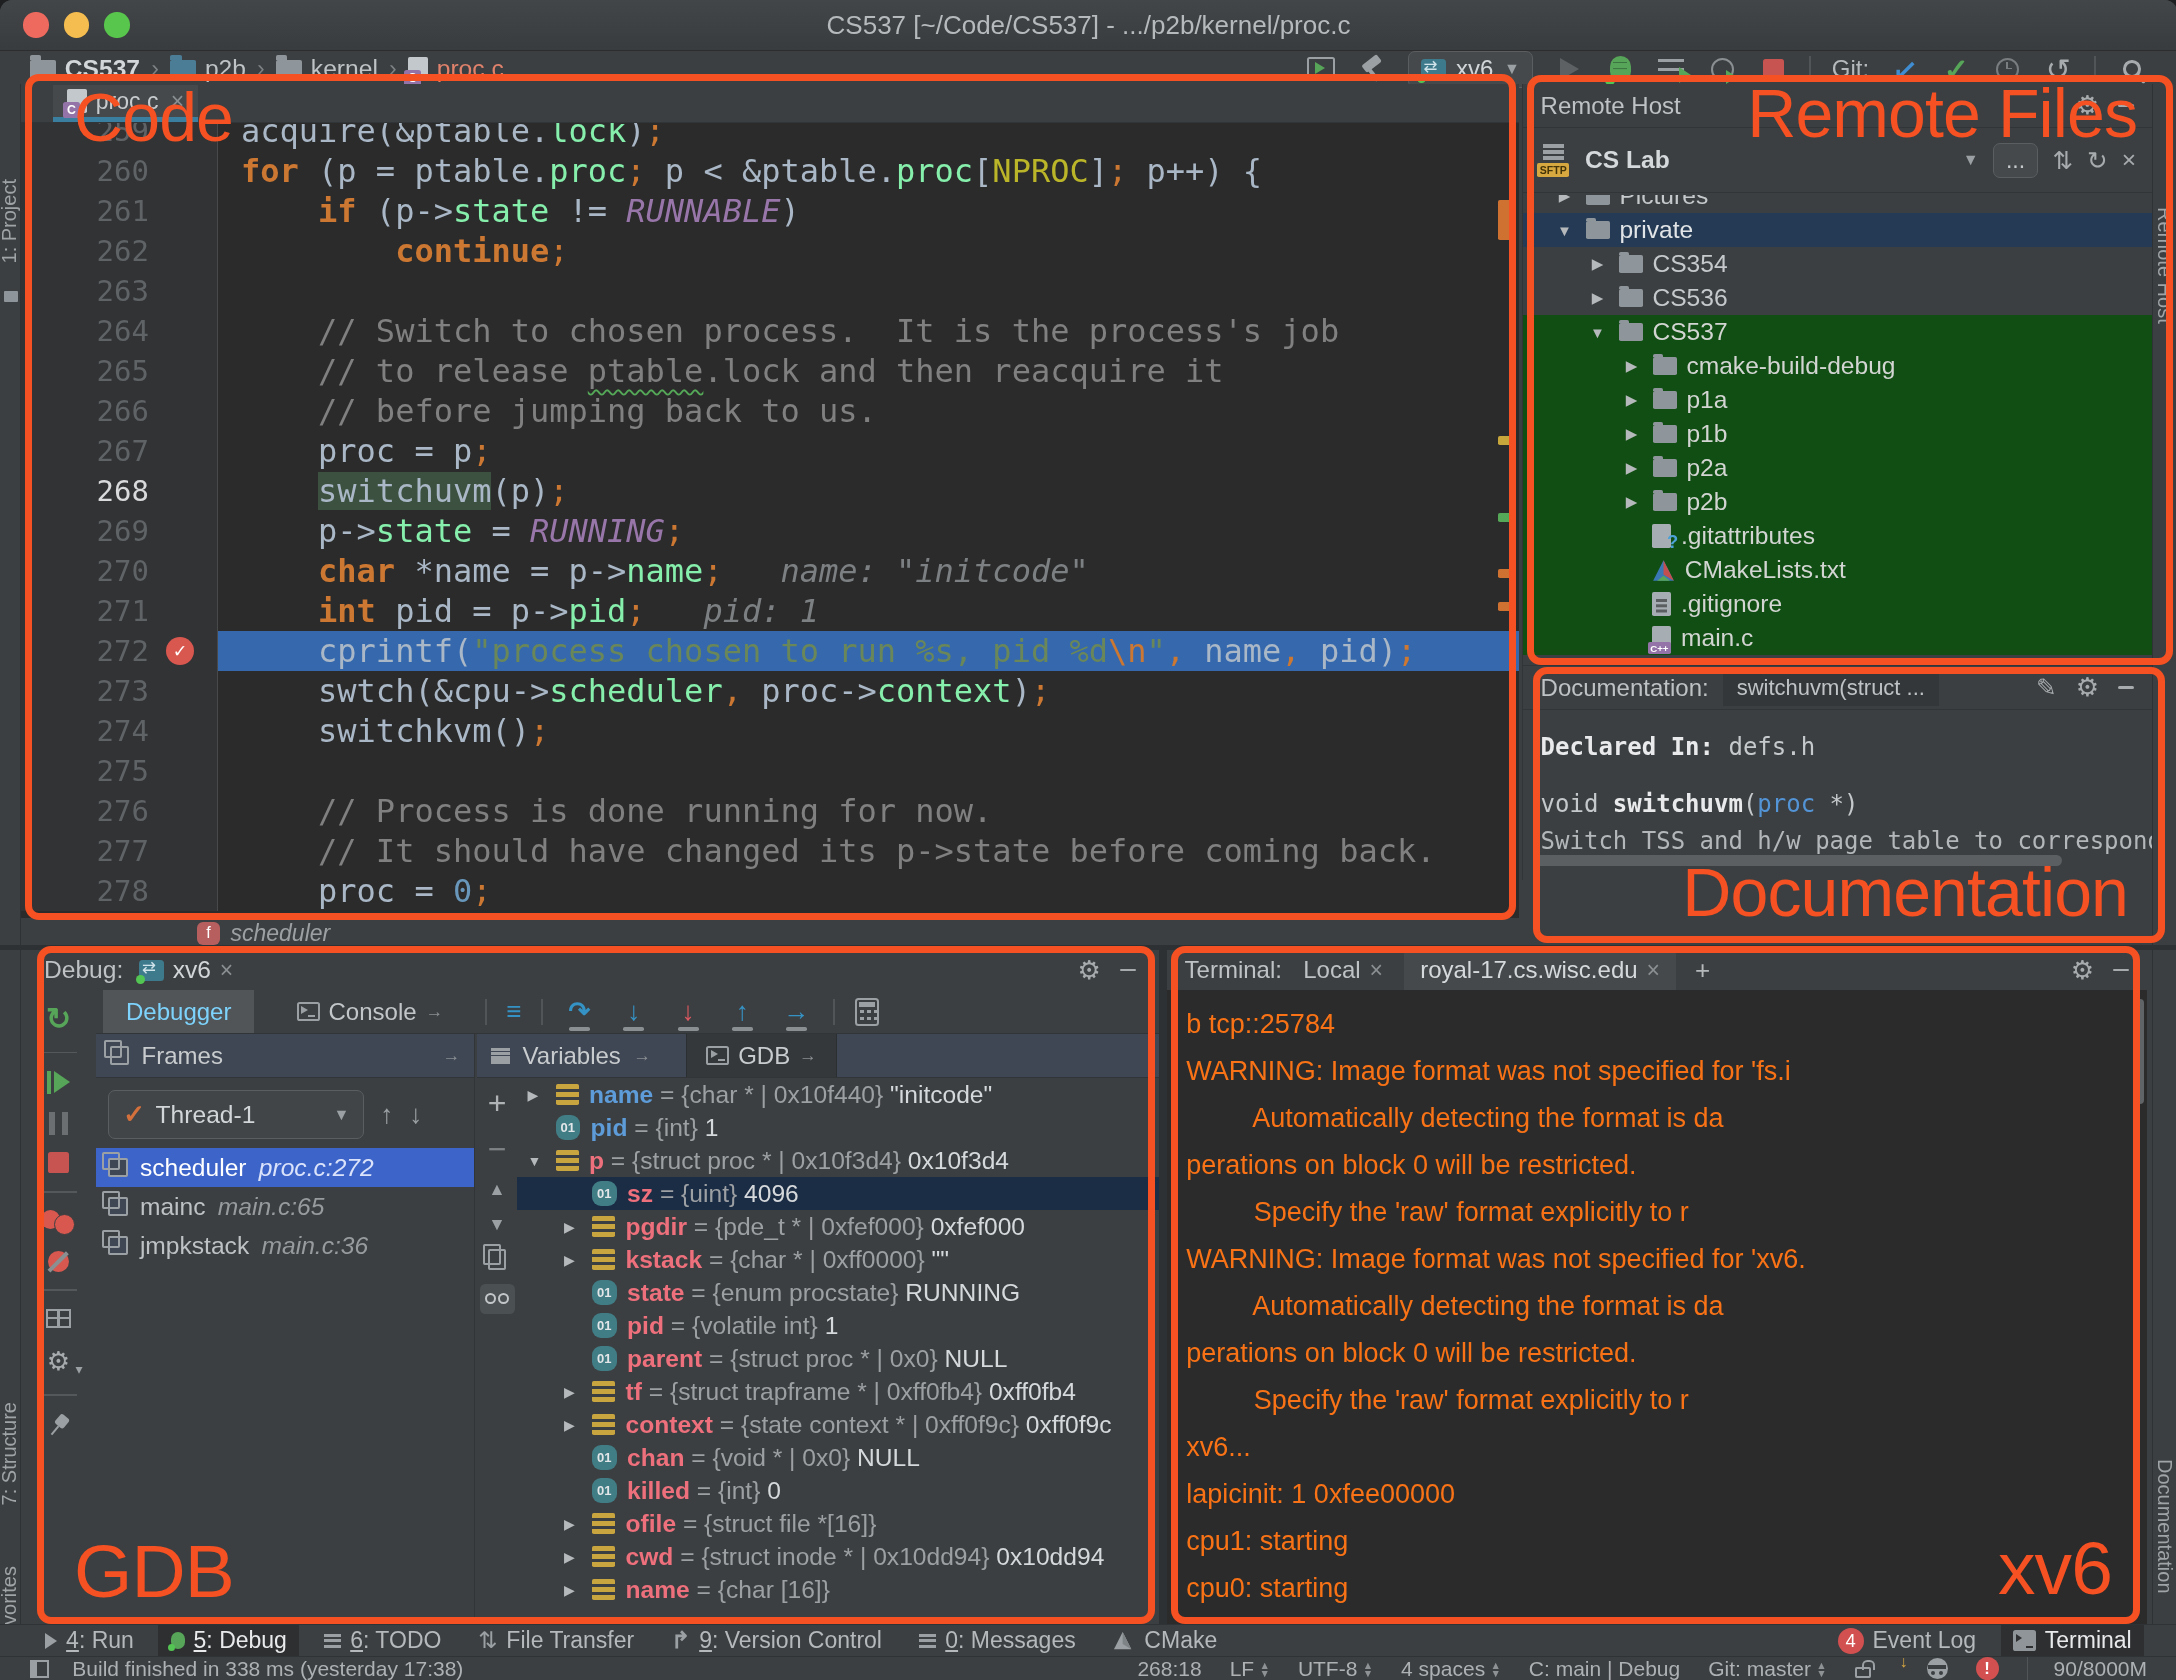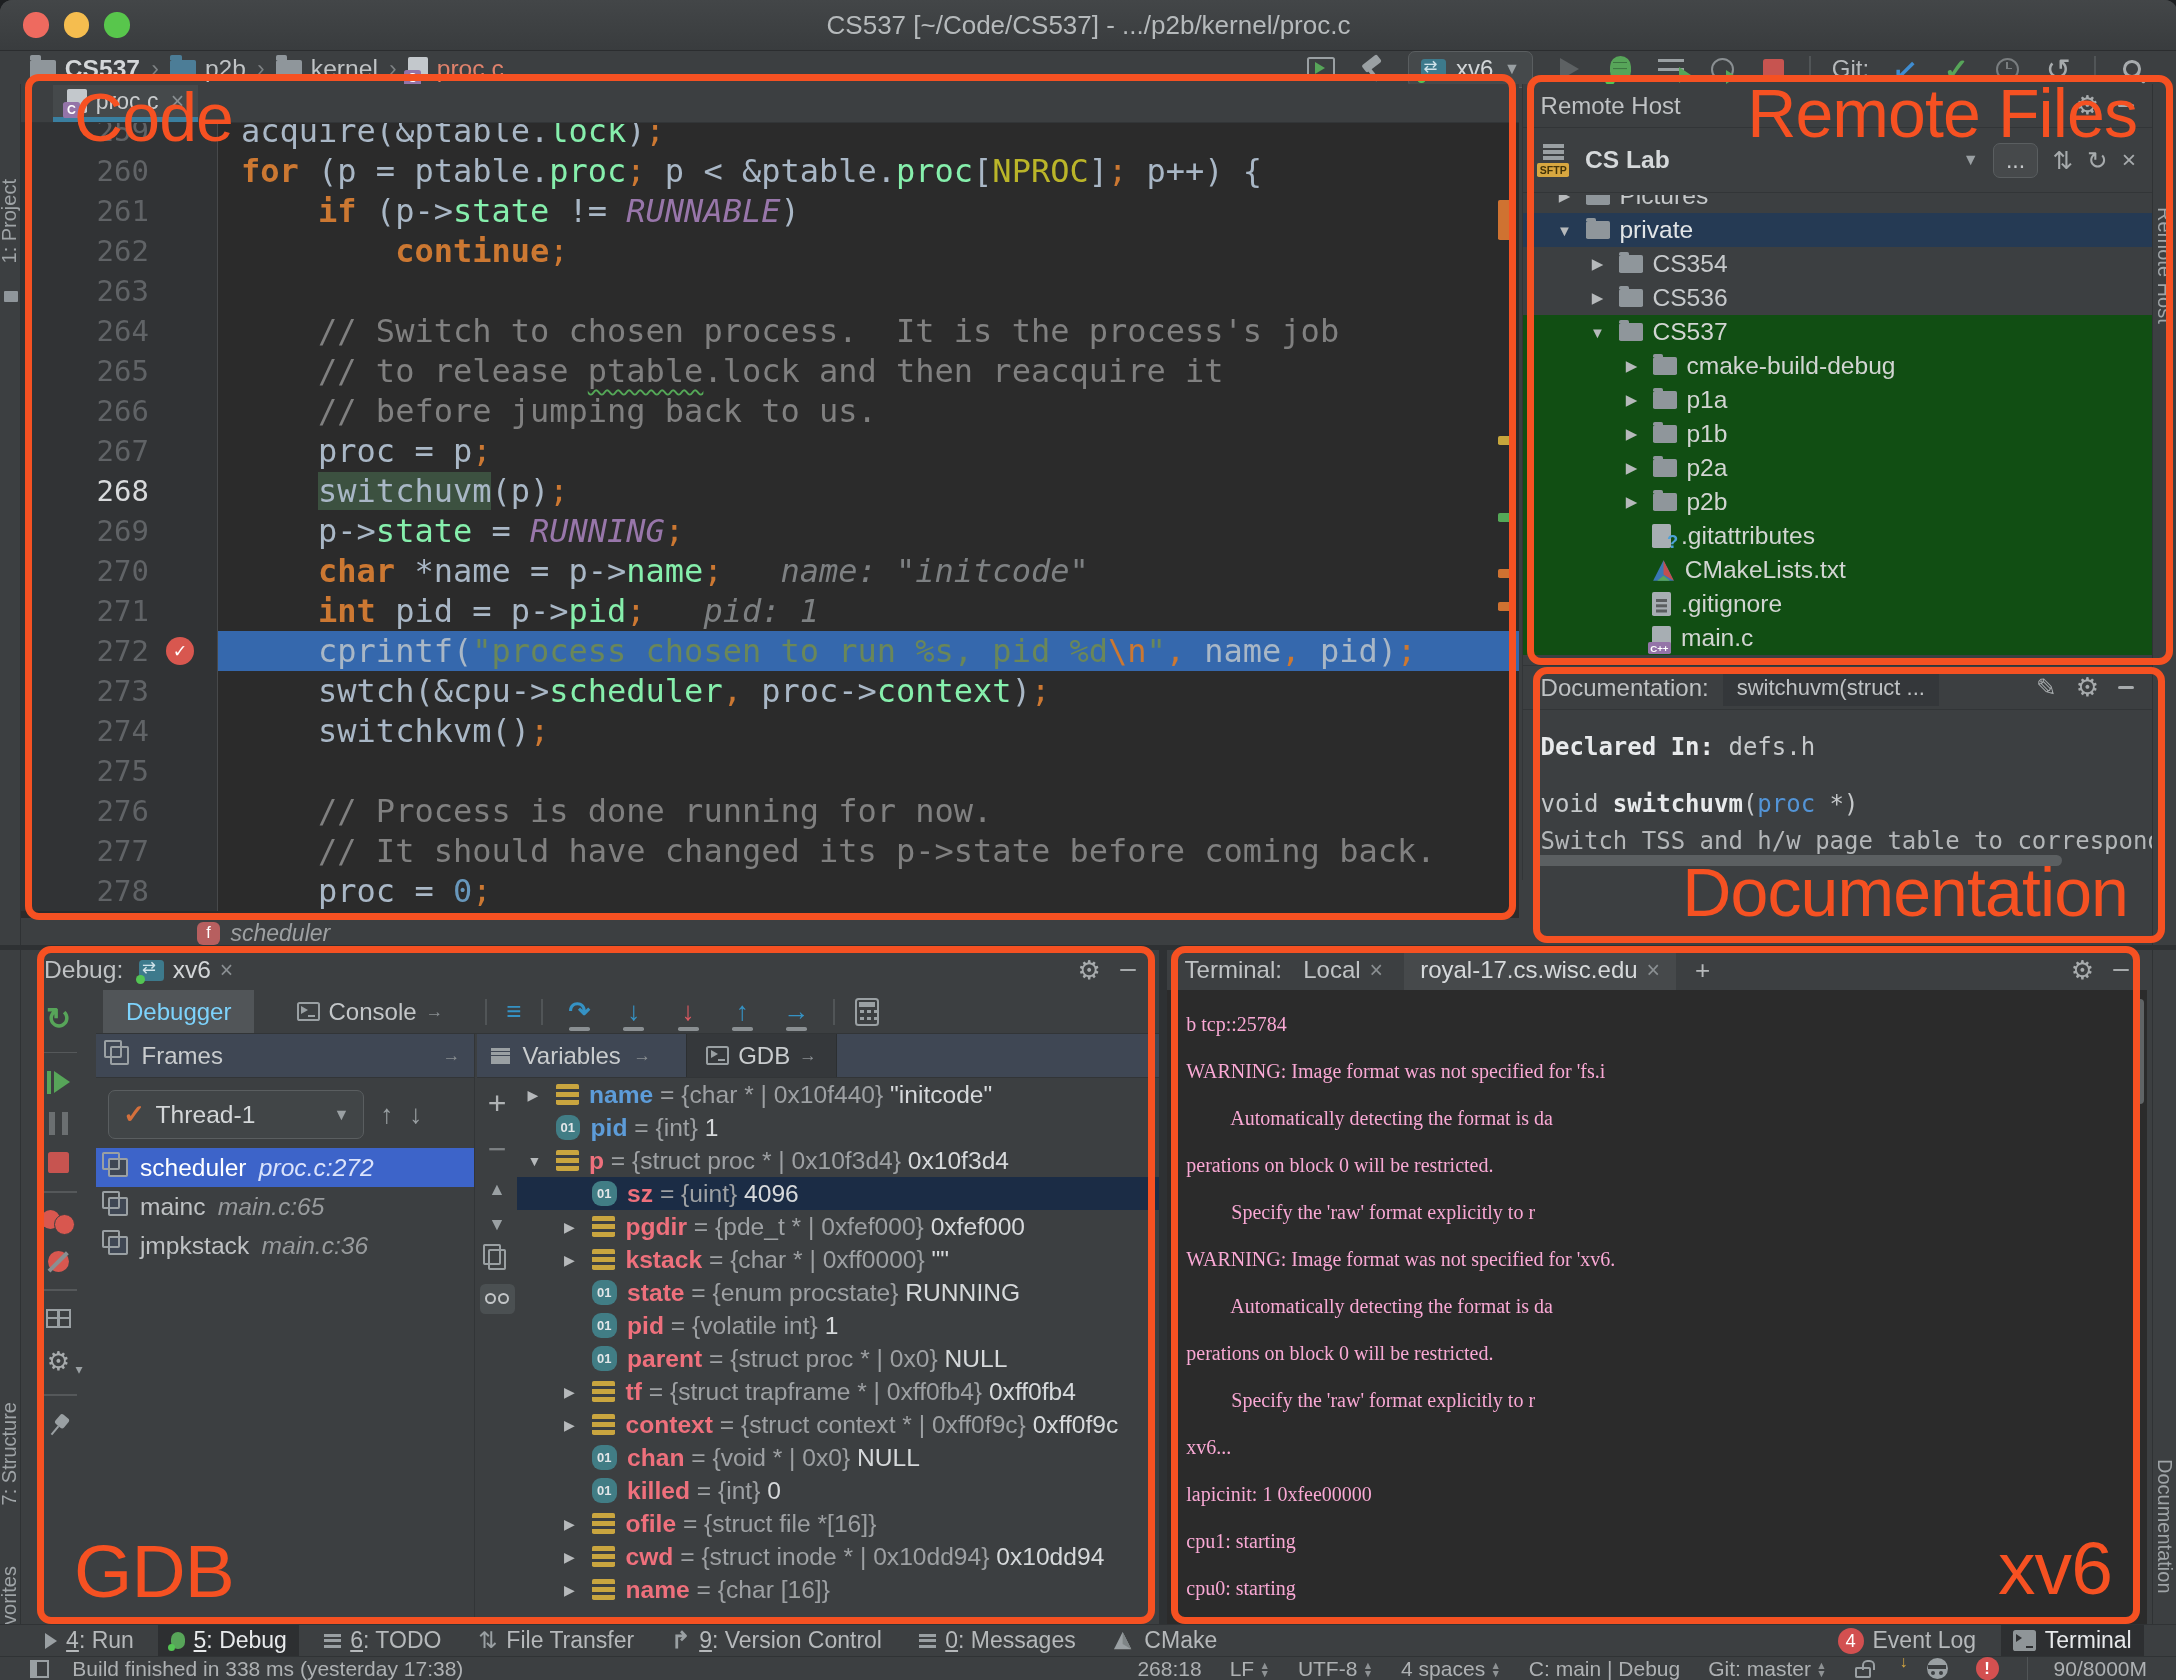--- a/index.html
+++ b/index.html
@@ -203,21 +203,21 @@
   .ic-prim{width:24.6px;height:24.6px;background:#417d85;border-radius:9px;color:#e2e6e8;font-size:13px;font-weight:bold;display:flex;align-items:center;justify-content:center;margin-right:10.5px;flex:0 0 auto}
   .nb{color:#5d9cd8;font-weight:bold}
   .np{color:#ee707c;font-weight:bold}
   .vval{color:#d6d9db}
   
   .term{position:absolute;left:1167px;top:950px;width:980px;height:674px;background:#2b2b2b}
   .thead{height:40px;background:#3c3f41;display:flex;align-items:center;padding:0 17.6px;font-size:24px;color:#bfc2c4;gap:5.3px}
   .ttab{display:flex;align-items:center;gap:8.8px;padding:0 16px;height:100%}
   .ttab.active{background:#46494b;color:#d6d9db}
   .plusbtn{color:#b6b9bb;font-size:26px;padding:0 14px}
-  .tbody{position:absolute;top:40px;left:0;right:0;bottom:0;overflow:hidden;font-family:Liberation Serif, serif;font-size:20px;line-height:47px;color:#f9a8d4;padding:10.5px 0 0 19.3px;white-space:pre}
+  .tbody{position:absolute;top:40px;left:0;right:0;bottom:0;overflow:hidden;font-family:Liberation Sans, sans-serif;font-size:27px;line-height:47px;color:#f97316;padding:10.5px 0 0 19.3px;white-space:pre}
   .tscroll{position:absolute;right:3.5px;top:49px;width:8px;height:105px;background:#606466;border-radius:4.4px}
   
   .twbar{position:absolute;left:0;right:0;top:1624px;height:32px;background:#3c3f41;border-top:1.8px solid #303335;display:flex;align-items:center;padding:0 33px;font-size:23px;color:#b6b9bb}
   .twleft{display:flex;align-items:center;gap:12.3px}
   .twright{margin-left:auto;display:flex;align-items:center;gap:12.3px}
   .twitem{display:flex;align-items:center;gap:8.8px;height:32px;padding:0 12.3px;white-space:nowrap}
   .twitem.active{background:#2d2f31;color:#e8eaec}
   .u{text-decoration:underline}
   .ic-runsm{border-left:12.3px solid #9aa0a3;border-top:8px solid transparent;border-bottom:8px solid transparent}
   .ic-bugsm{width:14px;height:17.6px;background:#57a559;border-radius:7px;position:relative}
@@ -614,21 +614,21 @@
           <div class="vrow lvl0"><span class="chev">▶</span><span class="ic-stack"></span><span class="nb">name</span><span> = </span><span>{char * | 0x10f440}</span><span class="vval"> "initcode"</span></div>
           <div class="vrow lvl0"><span class="chev"></span><span class="ic-prim">01</span><span class="nb">pid</span><span> = </span><span>{int}</span><span class="vval"> 1</span></div>
           <div class="vrow lvl0"><span class="chev">▼</span><span class="ic-stack"></span><span class="np">p</span><span> = </span><span>{struct proc * | 0x10f3d4}</span><span class="vval"> 0x10f3d4</span></div>
           <div class="vrow lvl1 sel"><span class="chev"></span><span class="ic-prim">01</span><span class="np">sz</span><span> = </span><span>{uint}</span><span class="vval"> 4096</span></div>
           <div class="vrow lvl1"><span class="chev">▶</span><span class="ic-stack"></span><span class="np">pgdir</span><span> = </span><span>{pde_t * | 0xfef000}</span><span class="vval"> 0xfef000</span></div>
           <div class="vrow lvl1"><span class="chev">▶</span><span class="ic-stack"></span><span class="np">kstack</span><span> = </span><span>{char * | 0xff0000}</span><span class="vval"> ""</span></div>
           <div class="vrow lvl1"><span class="chev"></span><span class="ic-prim">01</span><span class="np">state</span><span> = </span><span>{enum procstate}</span><span class="vval"> RUNNING</span></div>
           <div class="vrow lvl1"><span class="chev"></span><span class="ic-prim">01</span><span class="np">pid</span><span> = </span><span>{volatile int}</span><span class="vval"> 1</span></div>
           <div class="vrow lvl1"><span class="chev"></span><span class="ic-prim">01</span><span class="np">parent</span><span> = </span><span>{struct proc * | 0x0}</span><span class="vval"> NULL</span></div>
           <div class="vrow lvl1"><span class="chev">▶</span><span class="ic-stack"></span><span class="np">tf</span><span> = </span><span>{struct trapframe * | 0xff0fb4}</span><span class="vval"> 0xff0fb4</span></div>
-          <div class="vrow lvl1"><span class="chev">▶</span><span class="ic-stack"></span><span class="np">context</span><span> = </span><span>{struct context * | 0xff0f9c}</span><span class="vval"> 0xff0f9c</span></div>
+          <div class="vrow lvl1"><span class="chev">▶</span><span class="ic-stack"></span><span class="np">context</span><span> = </span><span>{state context * | 0xff0f9c}</span><span class="vval"> 0xff0f9c</span></div>
           <div class="vrow lvl1"><span class="chev"></span><span class="ic-prim">01</span><span class="np">chan</span><span> = </span><span>{void * | 0x0}</span><span class="vval"> NULL</span></div>
           <div class="vrow lvl1"><span class="chev"></span><span class="ic-prim">01</span><span class="np">killed</span><span> = </span><span>{int}</span><span class="vval"> 0</span></div>
           <div class="vrow lvl1"><span class="chev">▶</span><span class="ic-stack"></span><span class="np">ofile</span><span> = </span><span>{struct file *[16]}</span></div>
           <div class="vrow lvl1"><span class="chev">▶</span><span class="ic-stack"></span><span class="np">cwd</span><span> = </span><span>{struct inode * | 0x10dd94}</span><span class="vval"> 0x10dd94</span></div>
           <div class="vrow lvl1"><span class="chev">▶</span><span class="ic-stack"></span><span class="np">name</span><span> = </span><span>{char [16]}</span></div>
         </div>
     </div>
   </div>
 
   <div class="term">

